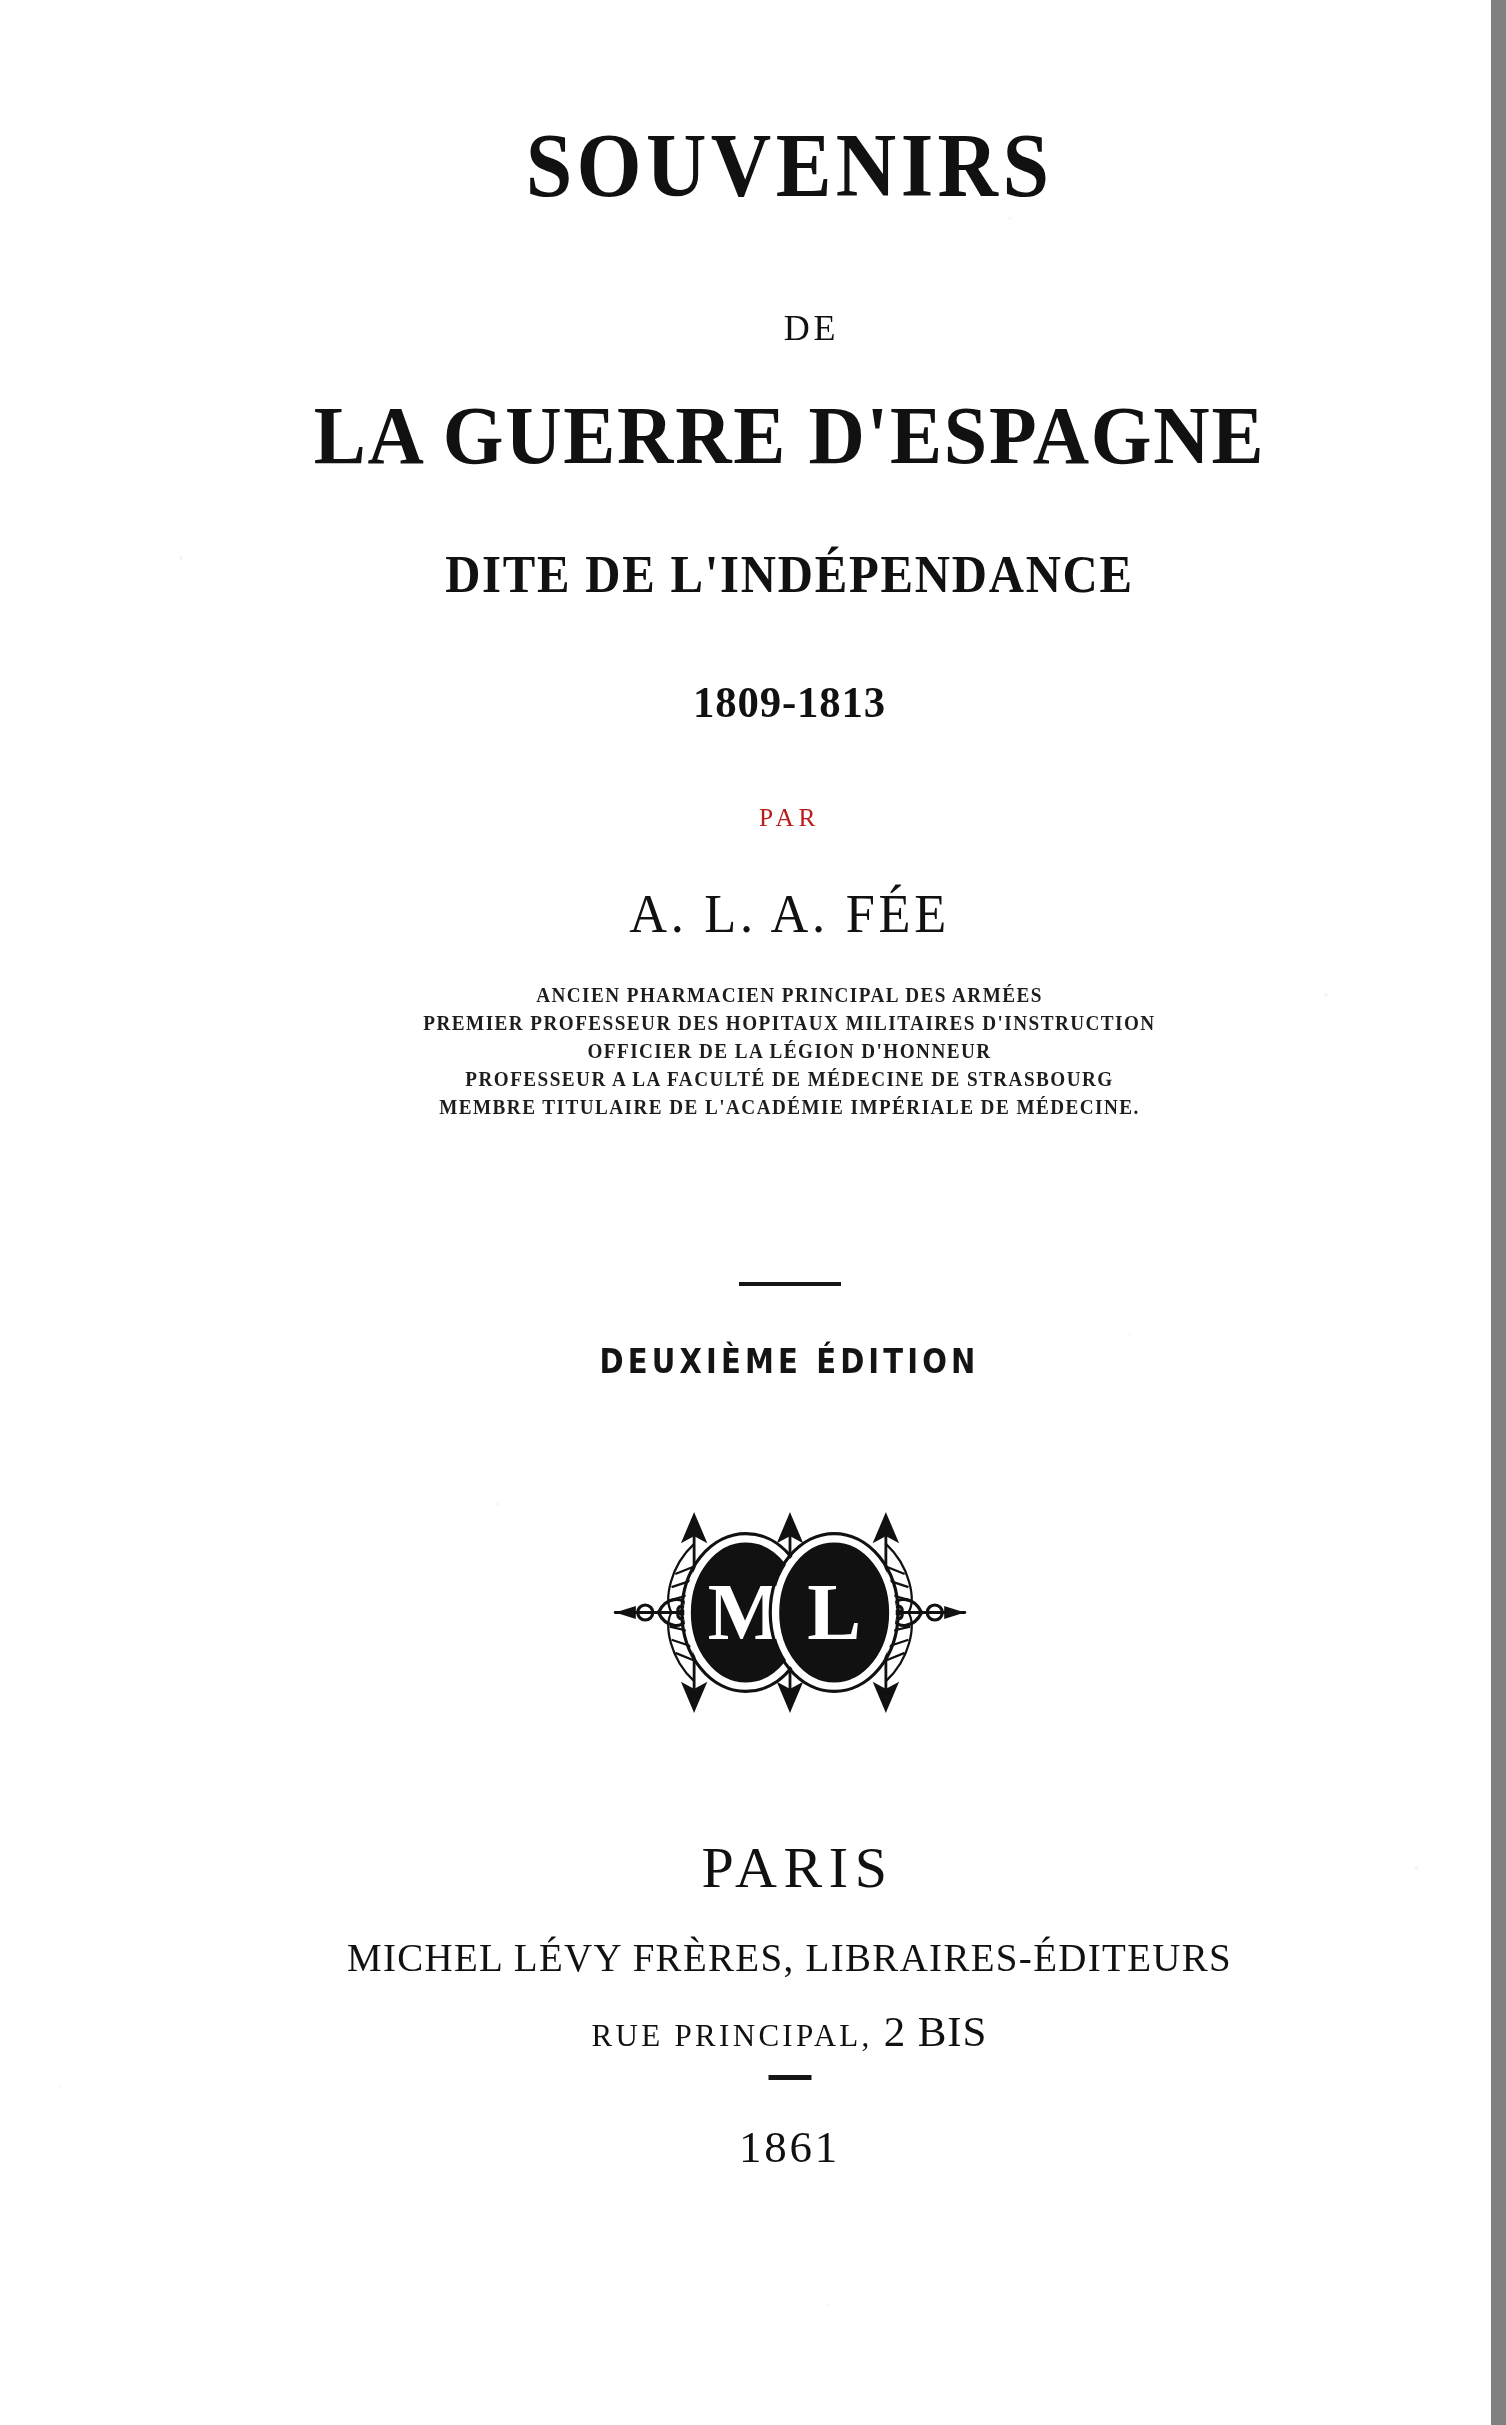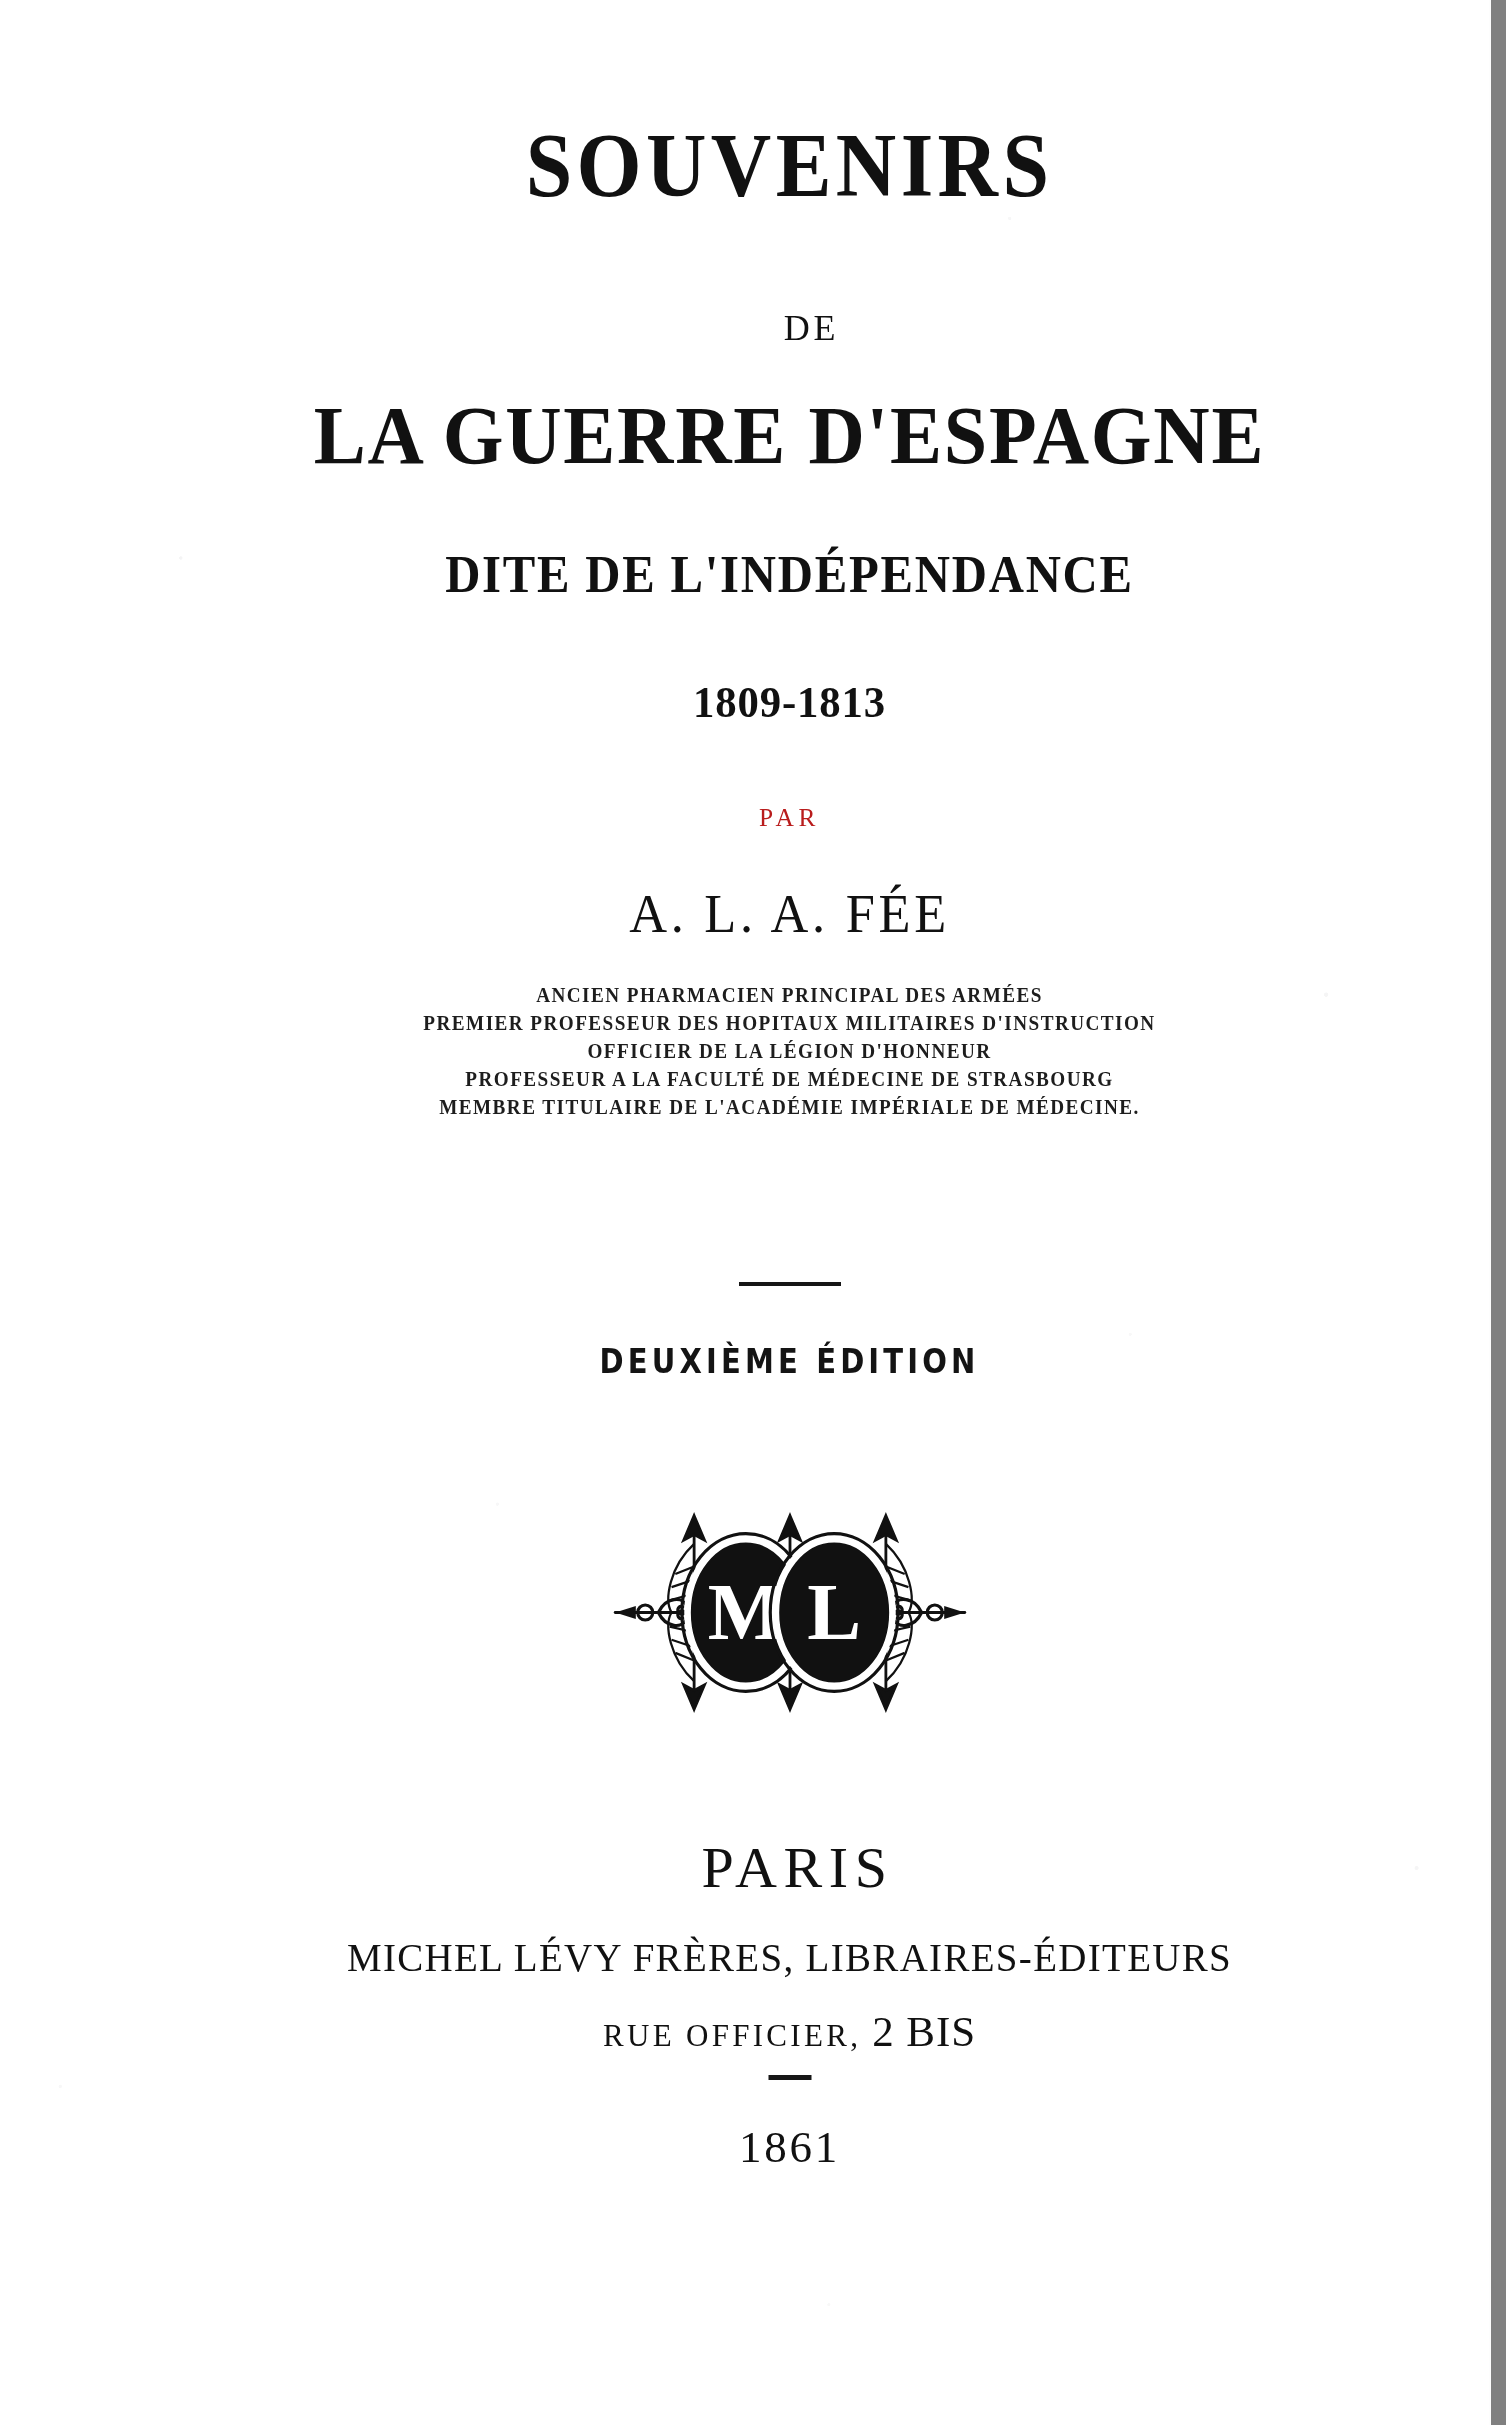--- a/index.html
+++ b/index.html
@@ -334,21 +334,21 @@
         <ellipse cx="257" cy="125" rx="68" ry="84" fill="none" stroke="#111111" stroke-width="3.4"></ellipse>
         <text x="257" y="153" text-anchor="middle" fill="#ffffff" font-family="Liberation Serif, DejaVu Serif, serif" font-size="86" font-weight="bold">L</text>
       </svg>
     </div>
 
     <div class="city">PARIS</div>
 
     <div class="publisher">MICHEL LÉVY FRÈRES, LIBRAIRES-ÉDITEURS</div>
 
     <div class="address">
-      <span>RUE OFFICIER,</span>
+      <span>RUE PRINCIPAL,</span>
       <span class="num">2 BIS</span>
     </div>
 
     <div class="rule-tiny rule-2"></div>
 
     <div class="year">1861</div>
 
 
   </div>
 

